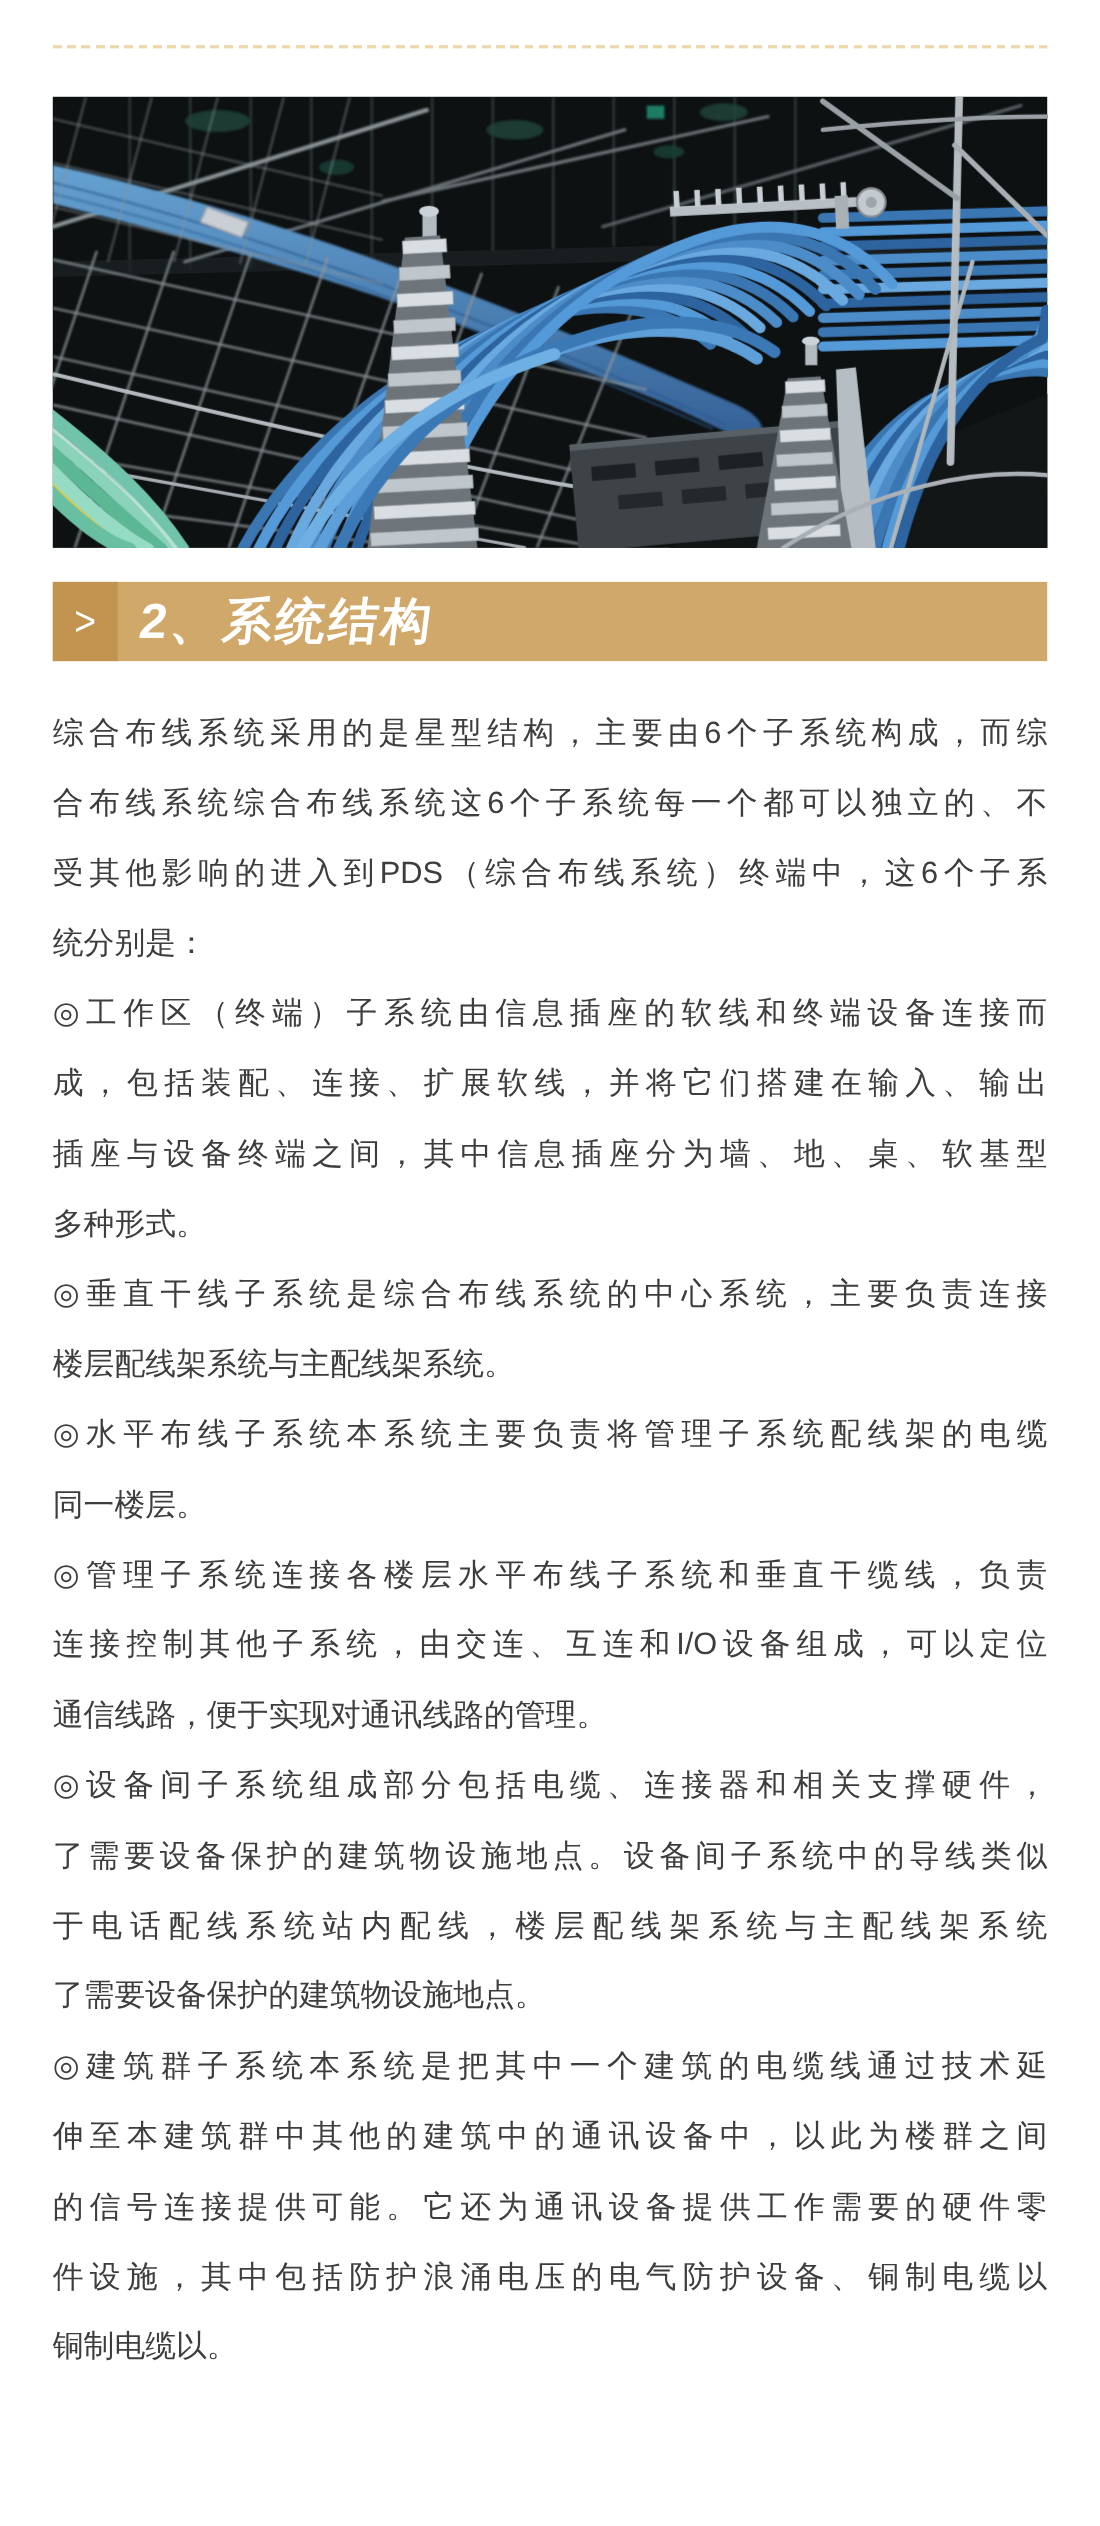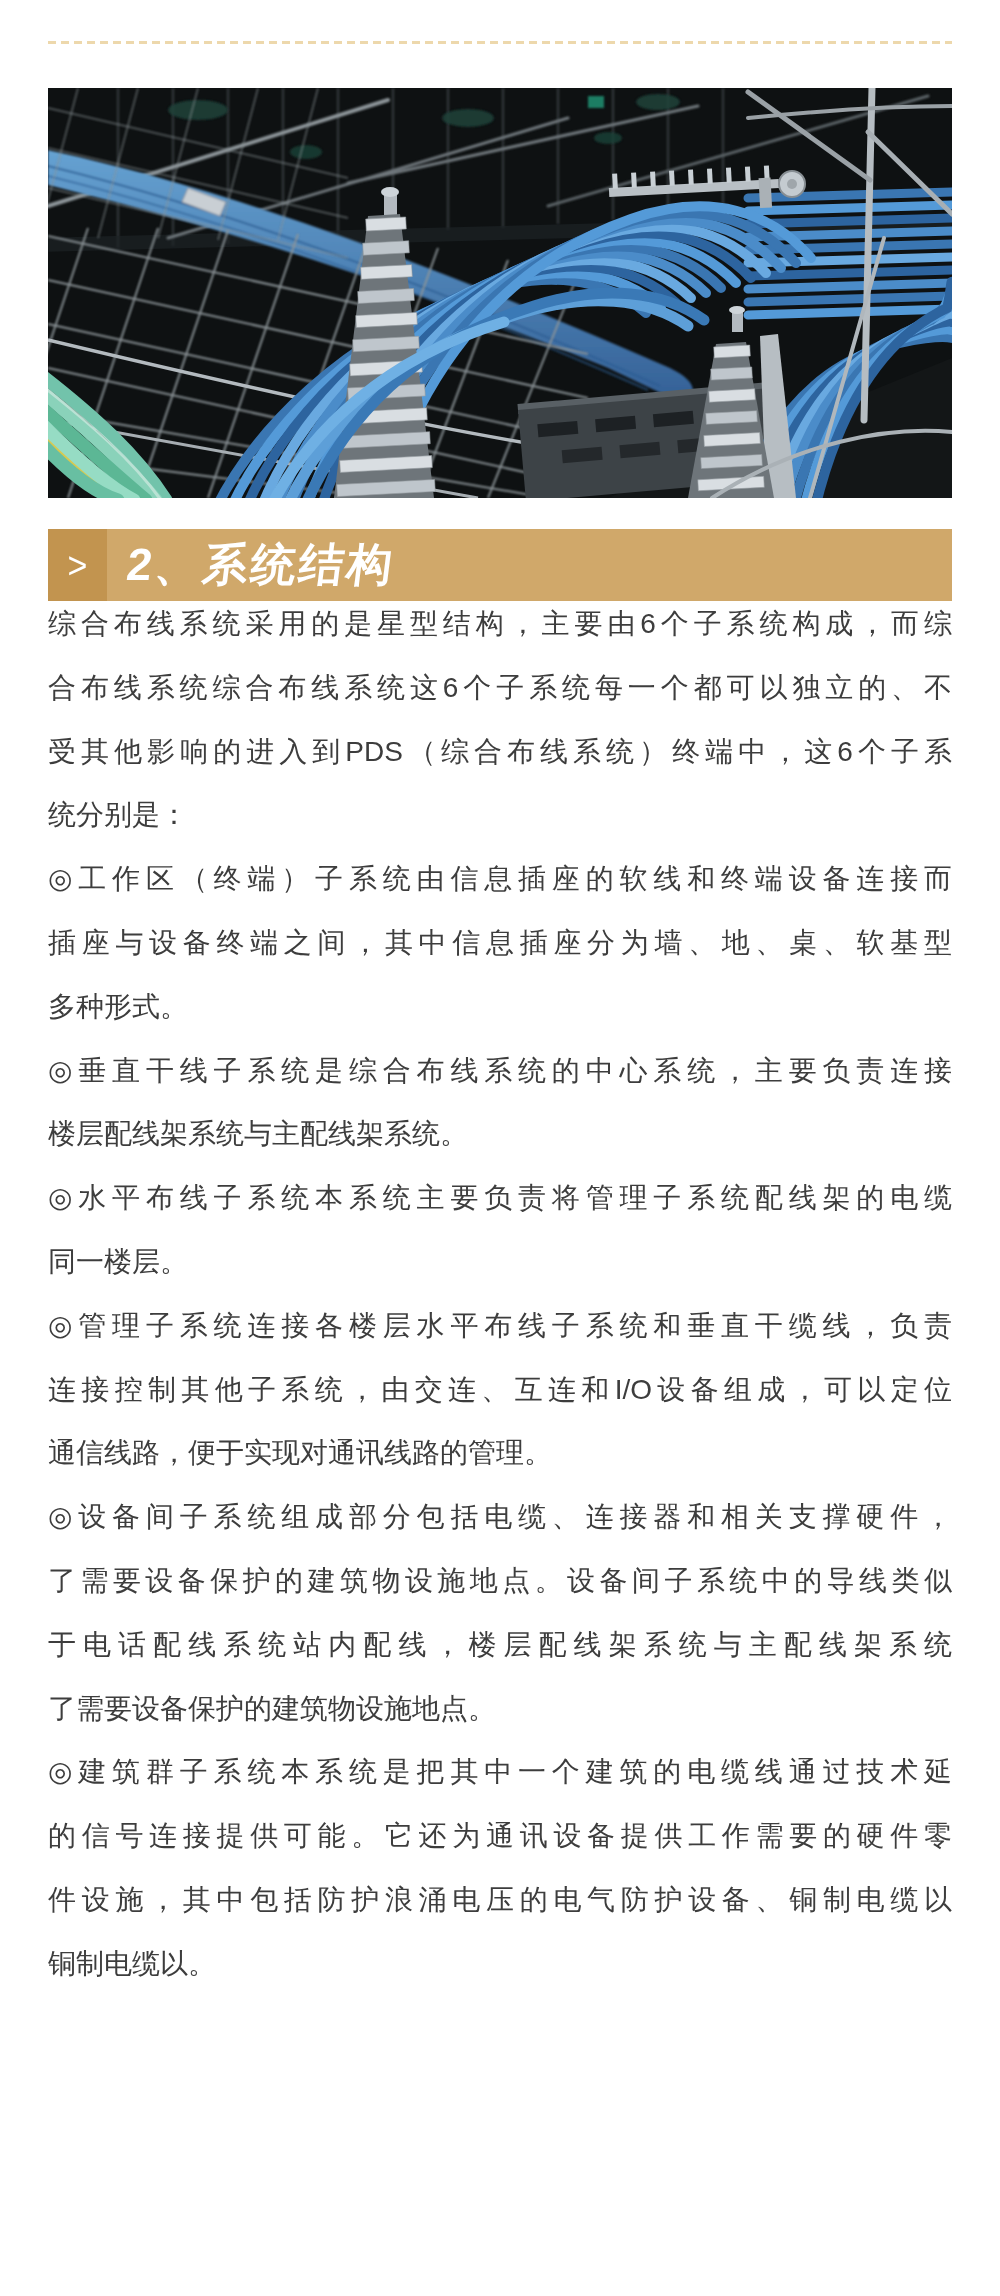--- a/index.html
+++ b/index.html
@@ -28,21 +28,21 @@
   .banner-chevron{
     color:var(--banner-text,#fff);font-size:34px;font-weight:500;
     transform:scaleY(1.1);line-height:1;
   }
   .banner-title{
     color:var(--banner-text,#fff);font-size:45px;font-weight:700;
     margin-left:20px;letter-spacing:3px;transform:skewX(-7deg);
     white-space:nowrap;
   }
   .article{
-    position:absolute;left:48px;top:592px;width:904px;
+    position:absolute;left:48px;top:634px;width:904px;
     color:var(--body-text,#3D3D3D);font-size:28px;
   }
   .paragraph{margin:0;}
   .line{
     line-height:63.8px;
     text-align:justify;text-align-last:justify;text-justify:inter-character;
   }
   .line.last{text-align-last:left;}
 </style>
 </head>
@@ -271,20 +271,21 @@
 
   <div class="article">
       <div class="paragraph">
         <div class="line">综合布线系统采用的是星型结构，主要由6个子系统构成，而综</div>
         <div class="line">合布线系统综合布线系统这6个子系统每一个都可以独立的、不</div>
         <div class="line">受其他影响的进入到PDS（综合布线系统）终端中，这6个子系</div>
         <div class="line last">统分别是：</div>
       </div>
       <div class="paragraph">
         <div class="line">◎工作区（终端）子系统由信息插座的软线和终端设备连接而</div>
+        <div class="line">成，包括装配、连接、扩展软线，并将它们搭建在输入、输出</div>
         <div class="line">插座与设备终端之间，其中信息插座分为墙、地、桌、软基型</div>
         <div class="line last">多种形式。</div>
       </div>
       <div class="paragraph">
         <div class="line">◎垂直干线子系统是综合布线系统的中心系统，主要负责连接</div>
         <div class="line last">楼层配线架系统与主配线架系统。</div>
       </div>
       <div class="paragraph">
         <div class="line">◎水平布线子系统本系统主要负责将管理子系统配线架的电缆</div>
         <div class="line last">同一楼层。</div>
@@ -295,19 +296,20 @@
         <div class="line last">通信线路，便于实现对通讯线路的管理。</div>
       </div>
       <div class="paragraph">
         <div class="line">◎设备间子系统组成部分包括电缆、连接器和相关支撑硬件，</div>
         <div class="line">了需要设备保护的建筑物设施地点。设备间子系统中的导线类似</div>
         <div class="line">于电话配线系统站内配线，楼层配线架系统与主配线架系统</div>
         <div class="line last">了需要设备保护的建筑物设施地点。</div>
       </div>
       <div class="paragraph">
         <div class="line">◎建筑群子系统本系统是把其中一个建筑的电缆线通过技术延</div>
+        <div class="line">伸至本建筑群中其他的建筑中的通讯设备中，以此为楼群之间</div>
         <div class="line">的信号连接提供可能。它还为通讯设备提供工作需要的硬件零</div>
         <div class="line">件设施，其中包括防护浪涌电压的电气防护设备、铜制电缆以</div>
         <div class="line last">铜制电缆以。</div>
       </div>
     </div>
 
 </div>
 
 </body></html>

